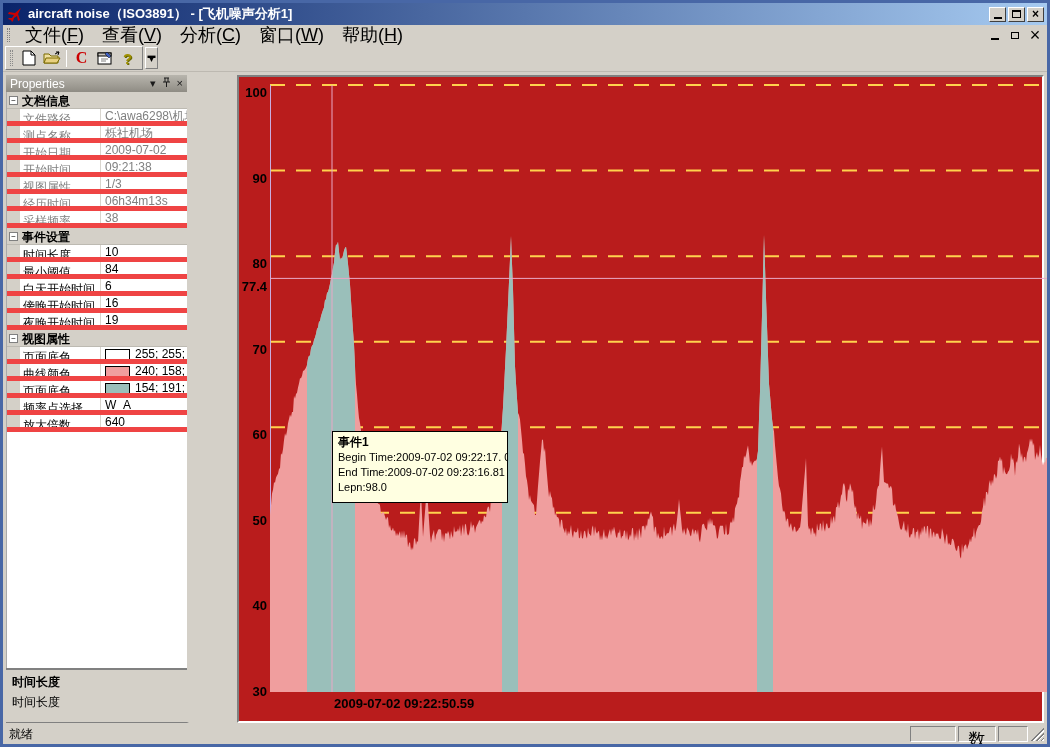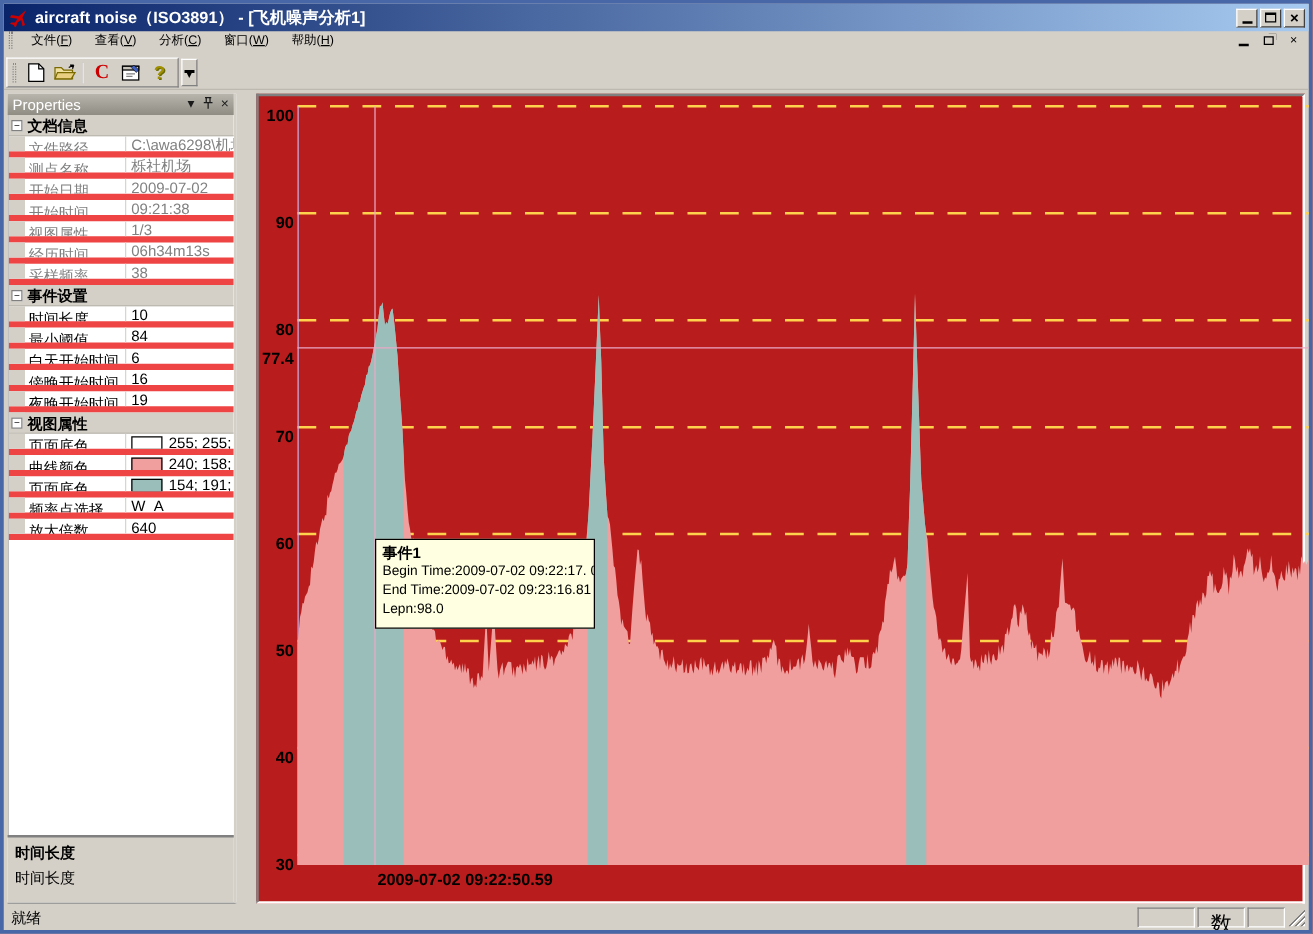--- a/index.html
+++ b/index.html
@@ -10,40 +10,40 @@
   .titlebar{height:22px;background:linear-gradient(to right,#0A246A,#A6CAF0);display:flex;align-items:center;
             padding:0 3px;color:#fff;font-weight:bold;font-size:13px;flex:0 0 auto;}
   .titlebar .app-icon{width:18px;height:16px;margin-right:4px;flex:0 0 auto;}
   .titlebar .title-text{flex:1;white-space:nowrap;overflow:hidden;}
   .winbtn{width:17px;height:15px;margin-left:2px;background:#D4D0C8;border:1px solid;border-color:#fff #404040 #404040 #fff;
           display:flex;align-items:center;justify-content:center;font-size:10px;font-weight:bold;color:#000;position:relative;}
   .glyph-min{width:8px;height:2px;background:#000;margin-top:8px;}
   .glyph-max{width:9px;height:8px;border:1px solid #000;border-top:2px solid #000;}
   .glyph-close{font-size:12px;line-height:10px;font-weight:bold;}
   
-  .menubar{height:20px;display:flex;padding-left:4px;flex:0 0 auto;font-size:10px;}
+  .menubar{height:20px;display:flex;align-items:center;padding-left:4px;flex:0 0 auto;font-size:18px;}
   .menu-grip{width:3px;height:14px;border-left:1px dotted #808080;border-right:1px dotted #808080;margin-right:6px;}
   .menu-item{padding:1px 9px;white-space:nowrap;}
   .menu-item u{text-decoration:underline;}
   .menubar .spacer{flex:1;}
   .mdibtn{width:16px;height:14px;margin-right:4px;display:flex;align-items:center;justify-content:center;color:#000;}
   .glyph-restore{width:8px;height:7px;border:1px solid #000;box-shadow:2px -2px 0 -0px #d4d0c8,3px -3px 0 -1px #000;}
   
   .toolbar{height:27px;display:flex;align-items:center;padding-left:2px;flex:0 0 auto;border-bottom:1px solid #bdb9b1;}
   .tb-band{display:flex;align-items:center;height:24px;border:1px solid;border-color:#fff #808080 #808080 #fff;
            padding:0 3px;background:#D4D0C8;}
   .tb-grip{width:3px;height:16px;border-left:1px dotted #8a8a8a;border-right:1px dotted #8a8a8a;margin:0 4px 0 1px;}
   .tb-btn{width:23px;height:21px;display:flex;align-items:center;justify-content:center;}
   .tb-sep{width:1px;height:17px;background:#808080;border-right:1px solid #fff;margin:0 3px;}
   .tb-c{color:#CC0000;font-weight:bold;font-size:16px;font-family:"Liberation Serif","DejaVu Serif",serif;}
   .tb-q{color:#A09000;font-weight:bold;font-size:15px;text-shadow:1px 1px 0 #6a6a00;}
   .tb-more{width:13px;height:22px;display:flex;flex-direction:column;align-items:center;justify-content:center;
            border:1px solid;border-color:#fff #808080 #808080 #fff;margin-left:2px;font-size:8px;line-height:4px;color:#000;}
   
-  .client{flex:1;display:flex;padding:3px 3px 0 3px;min-height:0;}
+  .client{flex:1;display:flex;padding:3px 3px 0 3px;min-height:0;gap:32px;}
   
   .props{width:183px;flex:0 0 auto;display:flex;flex-direction:column;border-right:2px solid #D4D0C8;
          border-bottom:1px solid #808080;background:#fff;min-height:0;}
   .props-header{height:17px;background:linear-gradient(#B8B5AD,#8F8C84);color:#fff;display:flex;align-items:center;
                 padding:0 4px;font-size:12px;flex:0 0 auto;}
   .props-header .ph-title{flex:1;}
   .ph-btn{color:#1a1a1a;margin-left:6px;font-size:11px;line-height:11px;}
   .grid{flex:1;overflow:hidden;background:#fff;border-left:1px solid #aaa;}
   .prow,.psection{display:flex;height:17px;border-bottom:5px solid #ef4444;font-size:12px;align-items:stretch;}
   .gutter{width:13px;flex:0 0 auto;background:#D4D0C8;display:flex;align-items:center;justify-content:center;}

